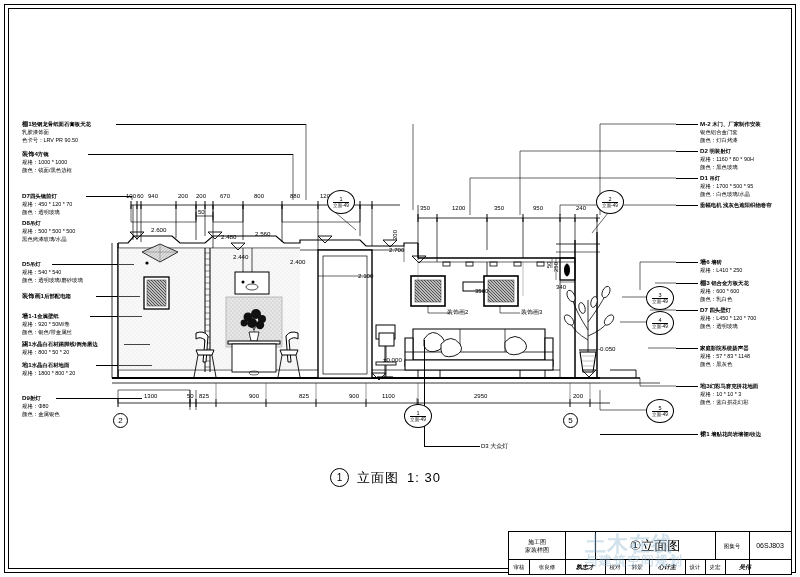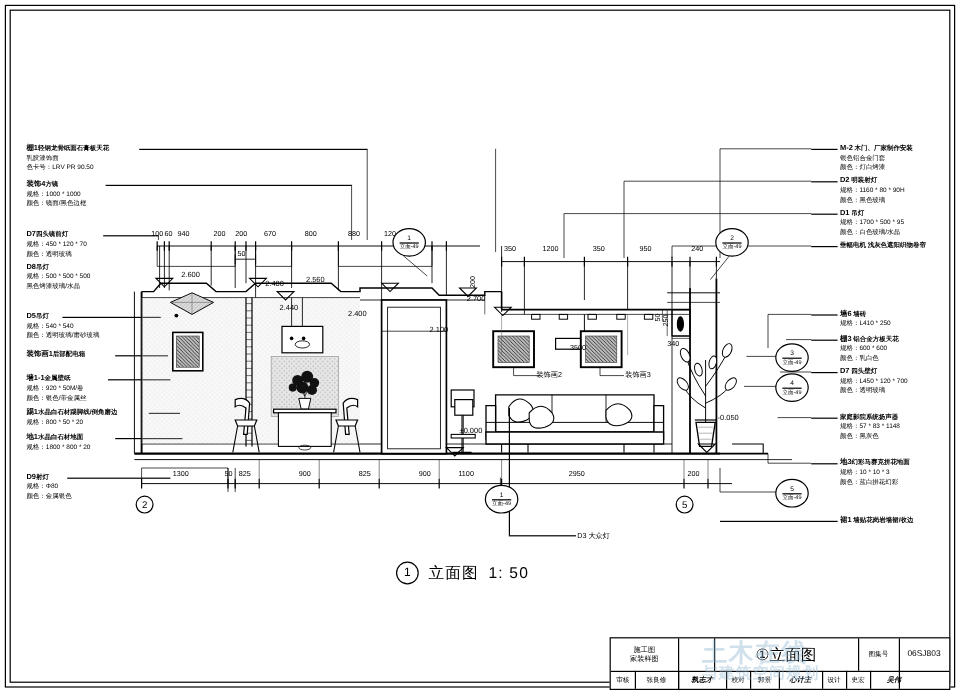--- a/index.html
+++ b/index.html
@@ -644,21 +644,21 @@
       <div style="border-top:1px solid #000;font-size:4.6px;">立面-49</div>
     </div>
   </div>
 
   <div class="circnum" style="left:113px;top:413px;">2</div>
   <div class="circnum" style="left:563px;top:413px;">5</div>
 
   <div style="position:absolute;left:330px;top:468px;display:flex;align-items:center;gap:8px;">
     <div class="circnum" style="position:relative;left:0;top:0;width:17px;height:17px;font-size:10px;">1</div>
     <div style="font-size:13px;letter-spacing:1px;">立面图</div>
-    <div style="font-size:13px;letter-spacing:1px;">1: 50</div>
+    <div style="font-size:13px;letter-spacing:1px;">1: 30</div>
   </div>
 
   <div id="tb">
     <div class="h" style="left:0;top:27px;width:282px;"></div>
     <div class="v" style="left:56px;top:0;height:42px;"></div>
     <div class="v" style="left:86px;top:0;height:27px;"></div>
     <div class="v" style="left:206px;top:0;height:27px;"></div>
     <div class="v" style="left:240px;top:0;height:42px;"></div>
 
     <div class="cell" style="left:0;top:0;width:56px;height:27px;flex-direction:column;">

